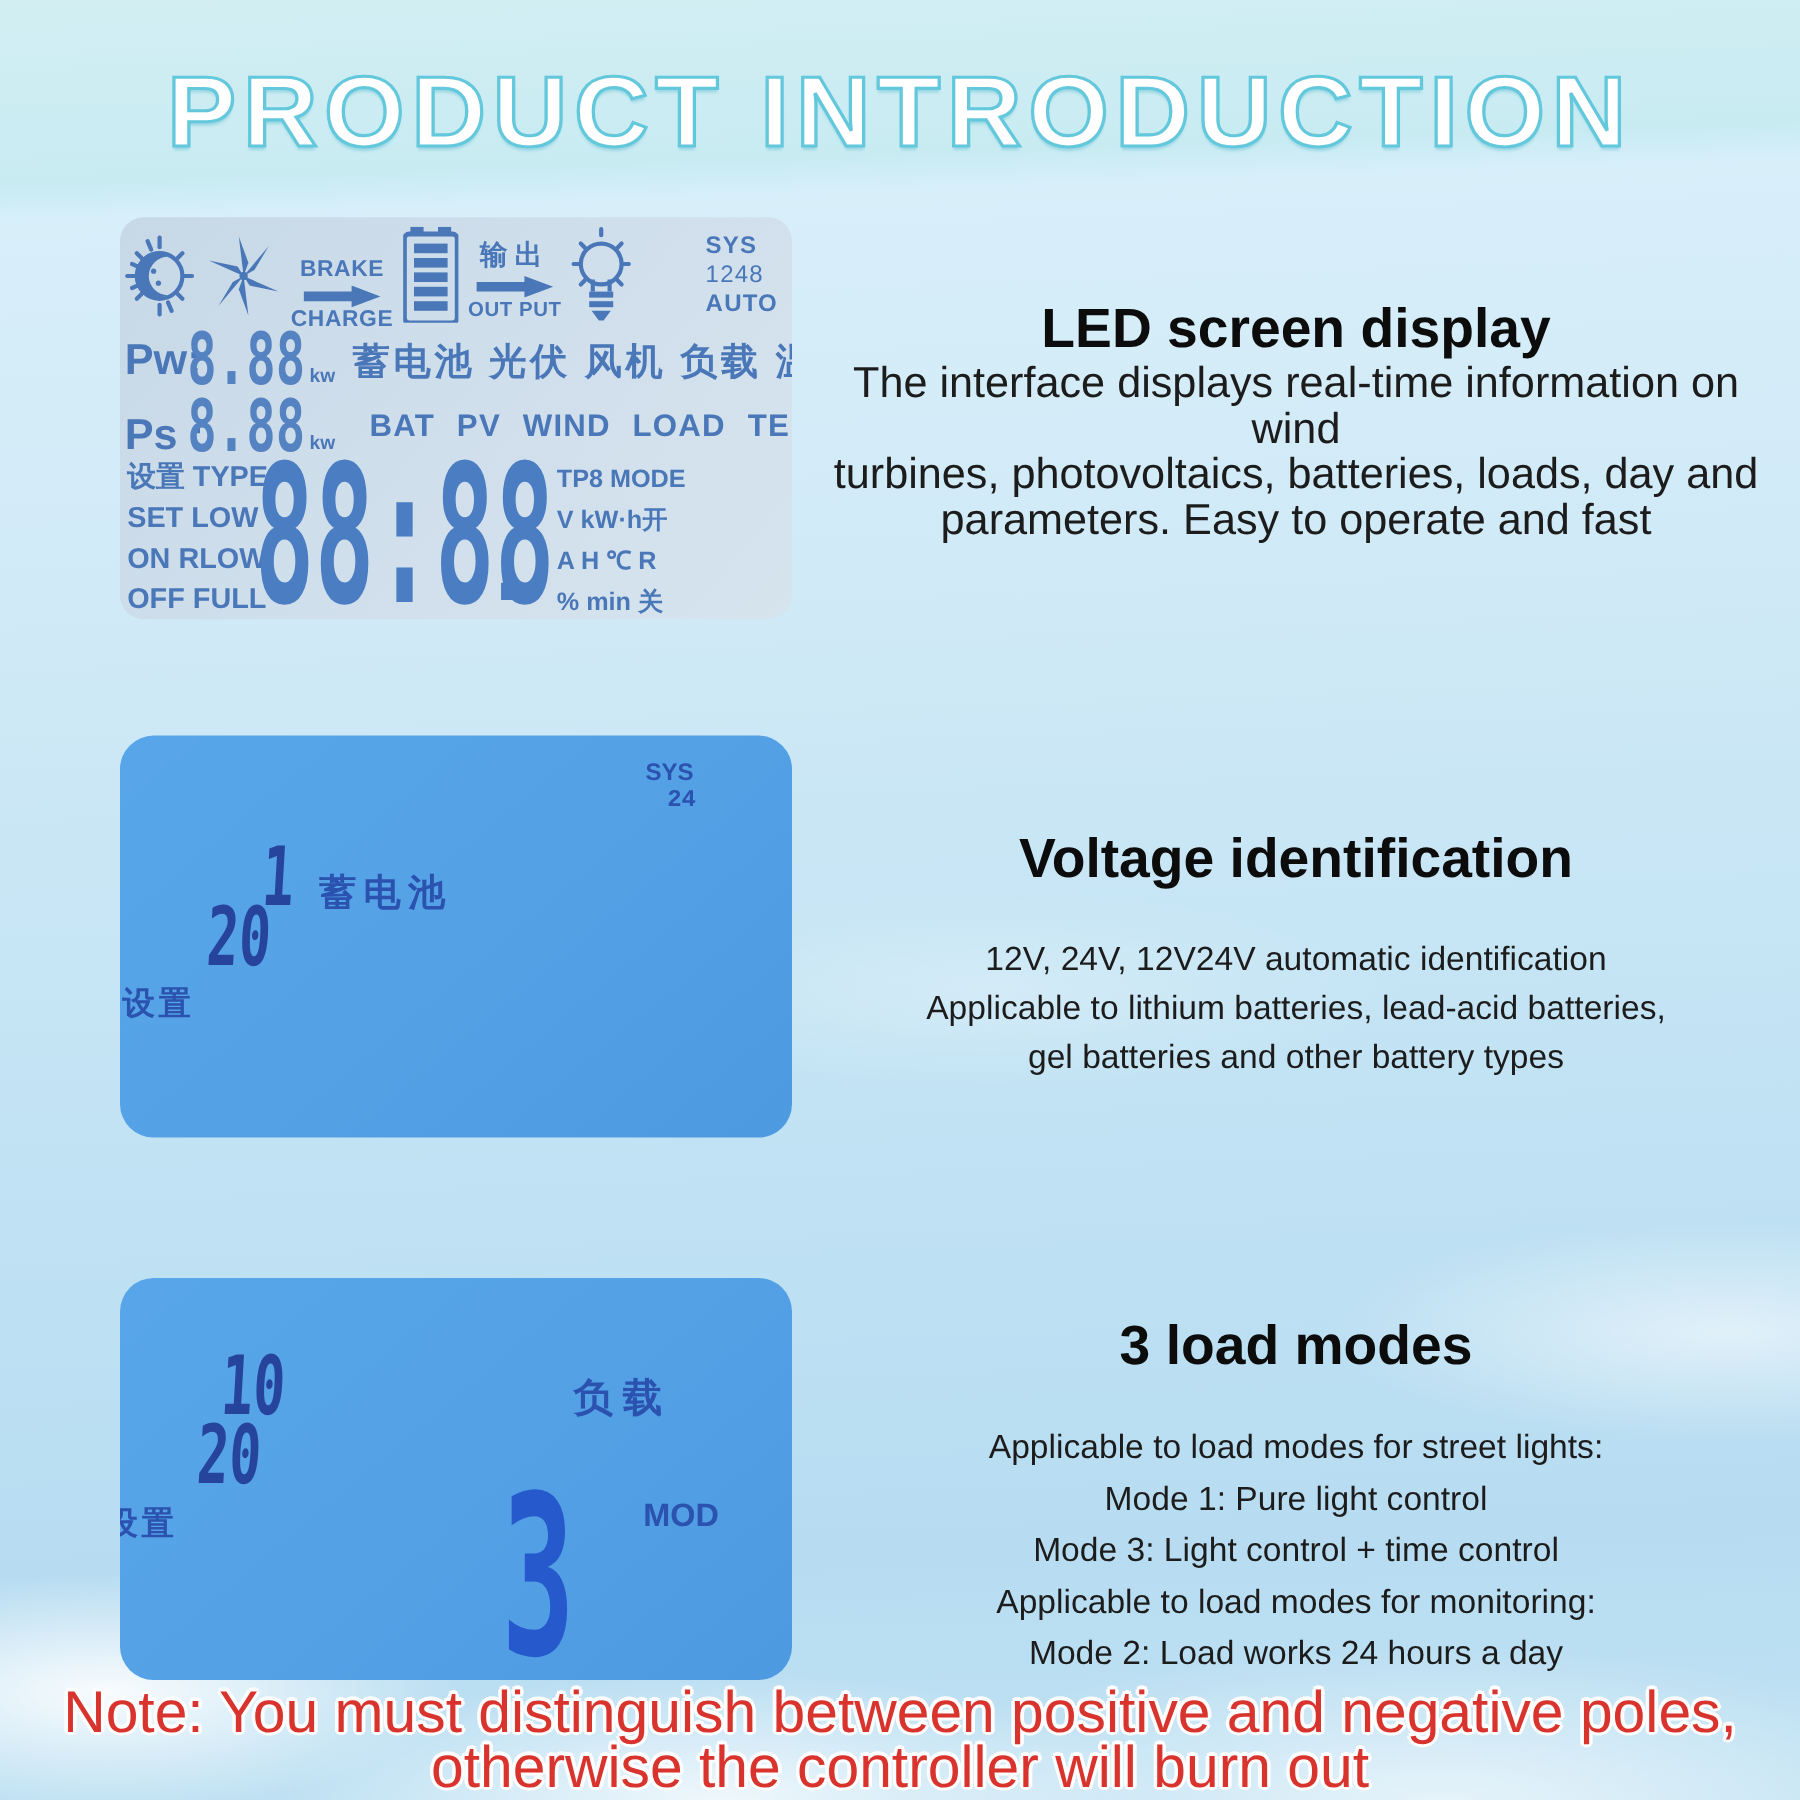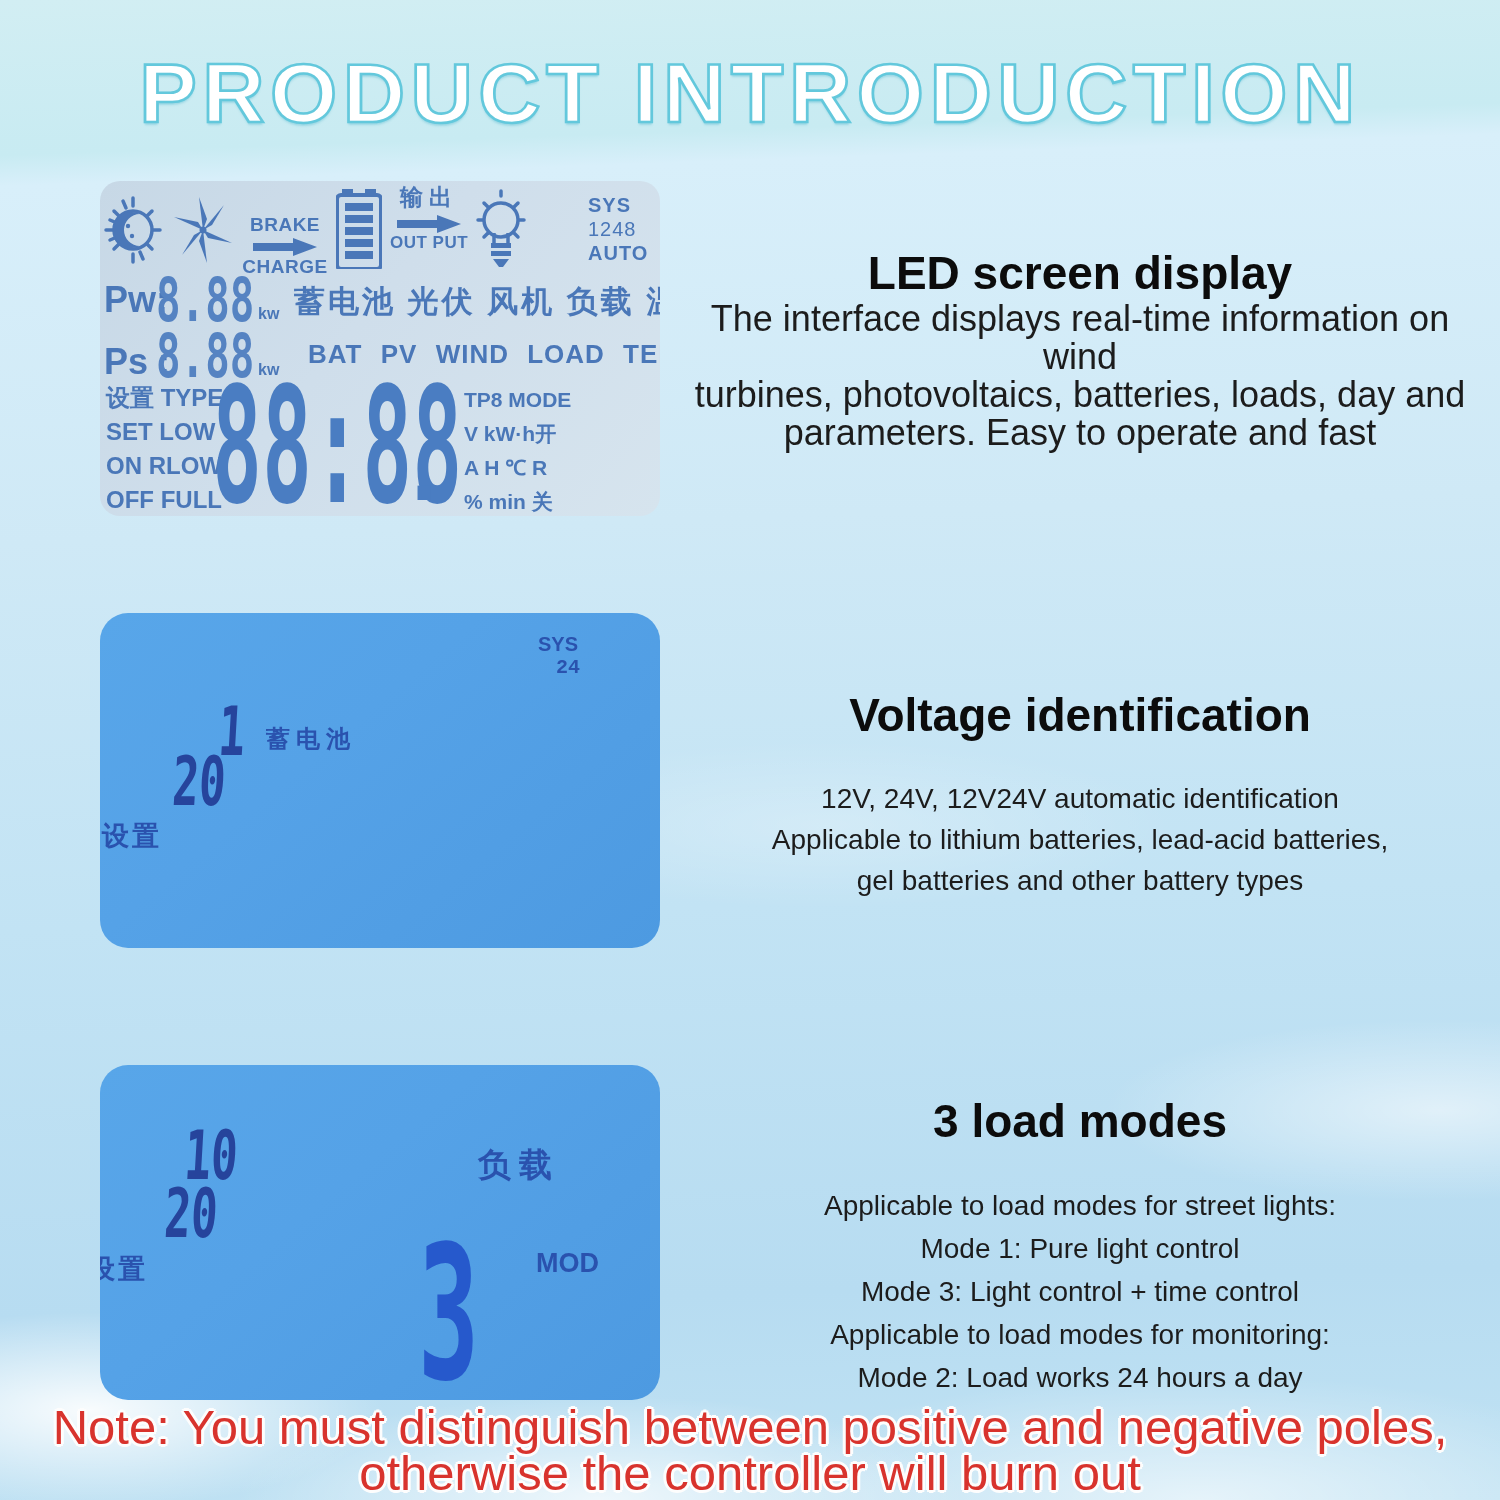--- a/index.html
+++ b/index.html
@@ -125,21 +125,21 @@
           <rect x="29" y="0" width="11" height="7"></rect>
         <rect x="1" y="6" width="44" height="74" rx="4" fill="none" stroke="#4a77b8" stroke-width="4"></rect>
         <rect x="9" y="14" width="28" height="8"></rect>
           <rect x="9" y="26" width="28" height="8"></rect>
         <rect x="9" y="38" width="28" height="8"></rect>
           <rect x="9" y="50" width="28" height="8"></rect>
         <rect x="9" y="62" width="28" height="8"></rect>
       </g>
     </svg>
 
-    <div class="icon-stack" style="left:288px;top:1px;width:82px;">
+    <div class="icon-stack" style="left:288px;top:16px;width:82px;">
       <span class="lbl-s" style="font-size:23px;letter-spacing:6px;">输出</span>
       <svg class="stk" width="64" height="18" viewBox="0 0 64 18">
         <polygon points="0,5 40,5 40,0 64,9 40,18 40,13 0,13" fill="#4a77b8"></polygon>
       </svg>
       <span class="lbl-s" style="font-size:17px;">OUT PUT</span>
     </div>
 
     <svg style="left:372px;top:6px;" width="58" height="84" viewBox="0 0 58 84">
       <g stroke="#4a77b8" stroke-width="3.5" fill="none">
         <circle cx="29" cy="33" r="17"></circle>
@@ -203,21 +203,21 @@
       <div>parameters. Easy to operate and fast</div>
     </div>
   </div>
 
   <div class="lcd lcd-blue lcd2">
     <div style="left:436px;top:20px;width:44px;text-align:center;">
       <div style="position:static;font-size:20px;font-weight:700;">SYS</div>
       <div style="position:static;font-size:20px;font-weight:700;text-align:right;font-family:Liberation Mono, monospace;">24</div>
     </div>
     <div class="seg" style="left:120px;top:92px;font-size:68px;transform:scaleX(.65) skewX(-5deg);color:#26449c;">1</div>
-    <div class="cjk" style="left:166px;top:110px;font-size:24px;letter-spacing:6px;font-weight:700;text-align:right;">蓄电池</div>
+    <div class="cjk" style="left:166px;top:110px;font-size:31px;letter-spacing:6px;font-weight:700;text-align:right;">蓄电池</div>
     <div class="seg" style="left:74px;top:142px;font-size:68px;transform:scaleX(.65) skewX(-5deg);color:#26449c;">20</div>
     <div class="cjk" style="left:2px;top:205px;font-size:27px;font-weight:700;">设置</div>
   </div>
 
   <div class="section s2">
     <h2>Voltage identification</h2>
     <div class="body">
       <div>12V, 24V, 12V24V automatic identification</div>
       <div>Applicable to lithium batteries, lead-acid batteries,</div>
       <div>gel batteries and other battery types</div>

